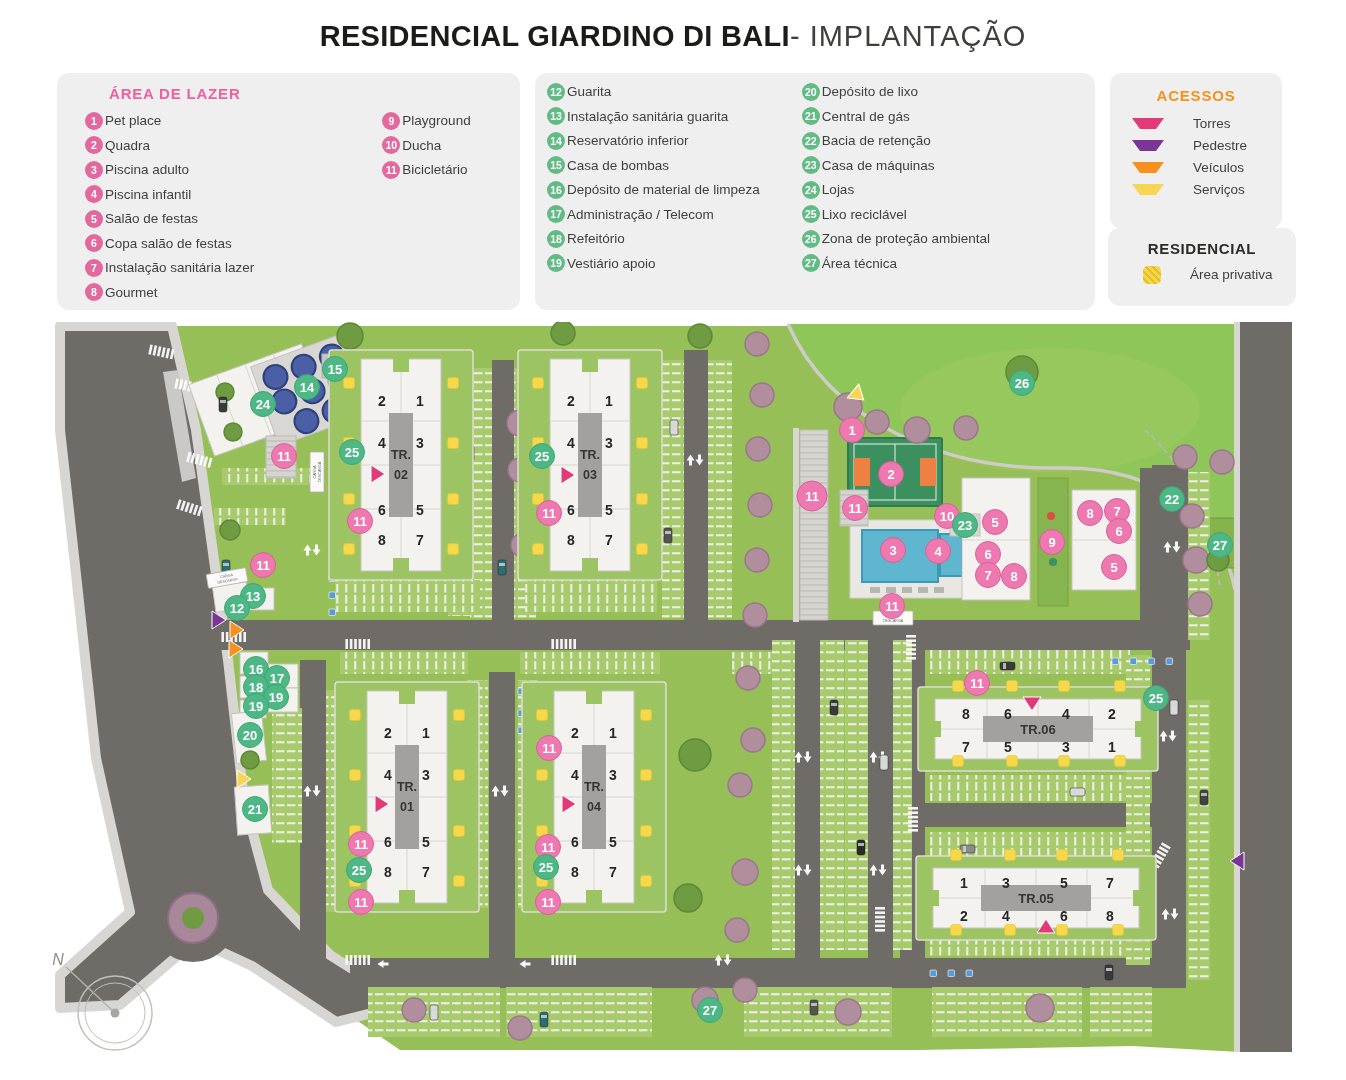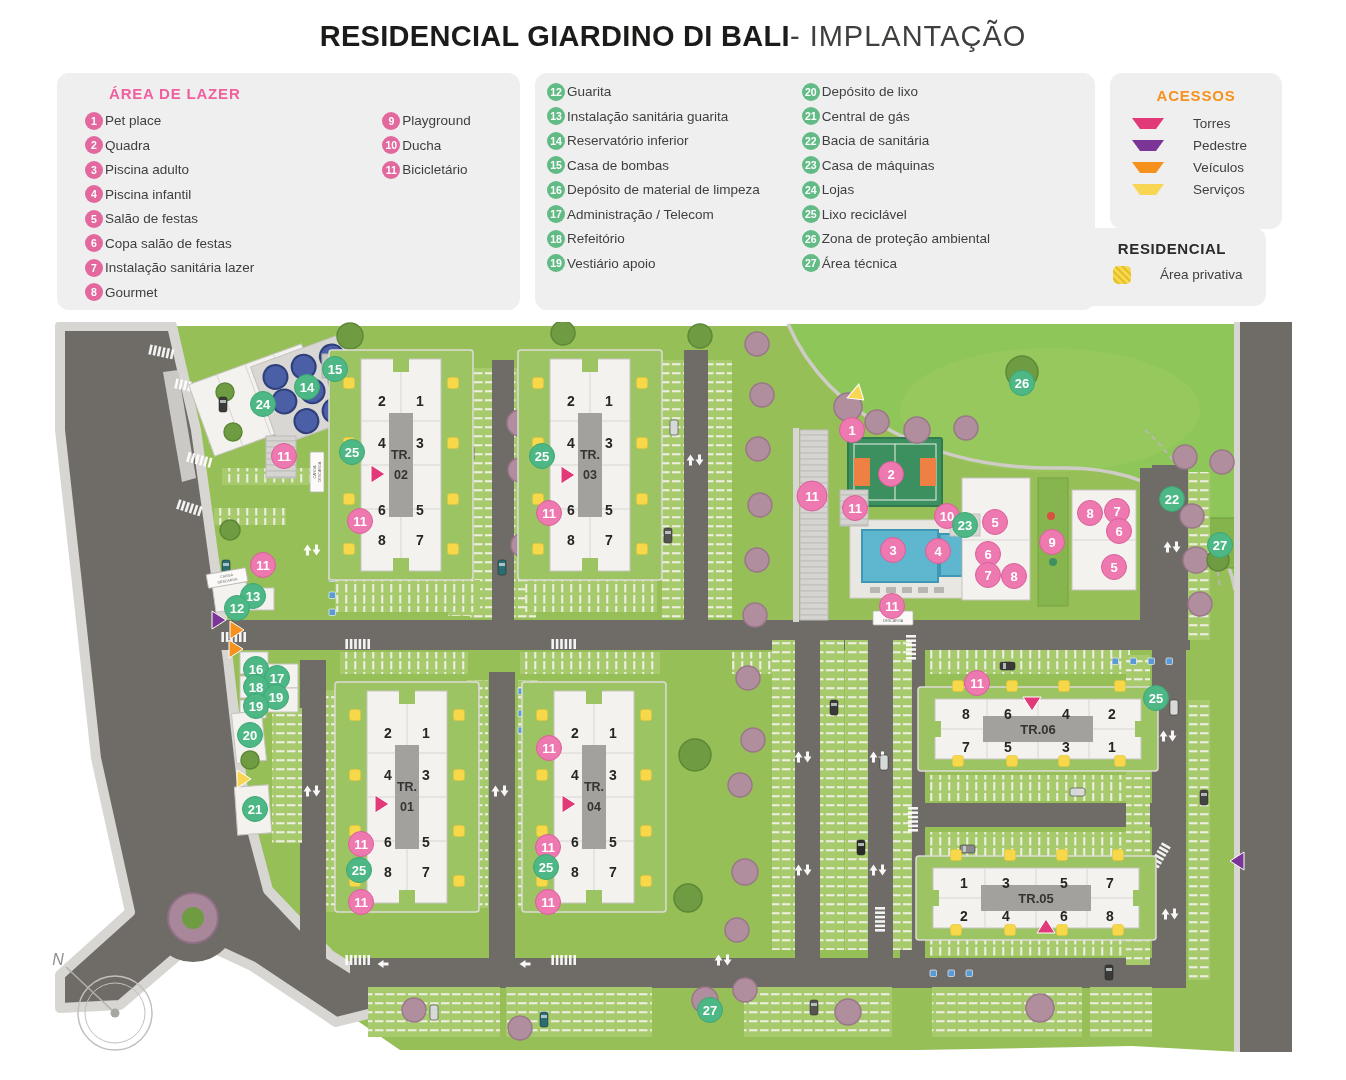--- a/index.html
+++ b/index.html
@@ -7,21 +7,21 @@
        font-family:"Liberation Sans",sans-serif;-webkit-font-smoothing:antialiased;}
   
   .title-bar{position:absolute;top:20px;left:0;width:100%;text-align:center;white-space:nowrap;}
   .title-main{font-size:29px;font-weight:800;letter-spacing:.3px;color:#1b1b19;margin-top:16px;}
   .title-light{font-size:29px;font-weight:300;letter-spacing:1px;color:#3f3f3d;}
   
   .lg-box{position:absolute;background:#efeff0;border-radius:12px;box-sizing:border-box;}
   #box-lazer{left:57px;top:73px;width:463px;height:237px;padding:10px 12px 10px 28px;}
   #box-apoio{left:535px;top:73px;width:560px;height:237px;padding:10px 12px 10px 12px;}
   #box-acessos{left:1110px;top:73px;width:172px;height:156px;padding:12px 10px;}
-  #box-resid{left:1078px;top:228px;width:188px;height:78px;padding:10px 23px;}
+  #box-resid{left:1108px;top:228px;width:188px;height:78px;padding:10px 23px;}
   .lg-title{font-size:15px;font-weight:800;letter-spacing:.8px;margin:2px 0 10px 24px;}
   .lg-title.pink{color:#f0609f;}
   .lg-title.green{color:#3cb573;}
   .lg-title.orange{color:#f5921e;text-align:center;margin-left:0;}
   .lg-title.dark{color:#2b2b29;text-align:center;margin-left:0;letter-spacing:.6px;}
   .lg-cols{display:flex;}
   .lg-col{display:flex;flex-direction:column;gap:7px;}
   .lg-item{display:flex;align-items:center;height:17.5px;}
   .num-circle{width:18px;height:18px;border-radius:50%;color:#fff;font-size:10.5px;font-weight:700;
               display:flex;align-items:center;justify-content:center;flex:0 0 18px;}
@@ -138,21 +138,21 @@
         <div class="lg-item">
           <span class="num-circle green">20</span>
           <span class="lg-label">Depósito de lixo</span>
         </div>
         <div class="lg-item">
           <span class="num-circle green">21</span>
           <span class="lg-label">Central de gás</span>
         </div>
         <div class="lg-item">
           <span class="num-circle green">22</span>
-          <span class="lg-label">Bacia de sanitária</span>
+          <span class="lg-label">Bacia de retenção</span>
         </div>
         <div class="lg-item">
           <span class="num-circle green">23</span>
           <span class="lg-label">Casa de máquinas</span>
         </div>
         <div class="lg-item">
           <span class="num-circle green">24</span>
           <span class="lg-label">Lojas</span>
         </div>
         <div class="lg-item">

